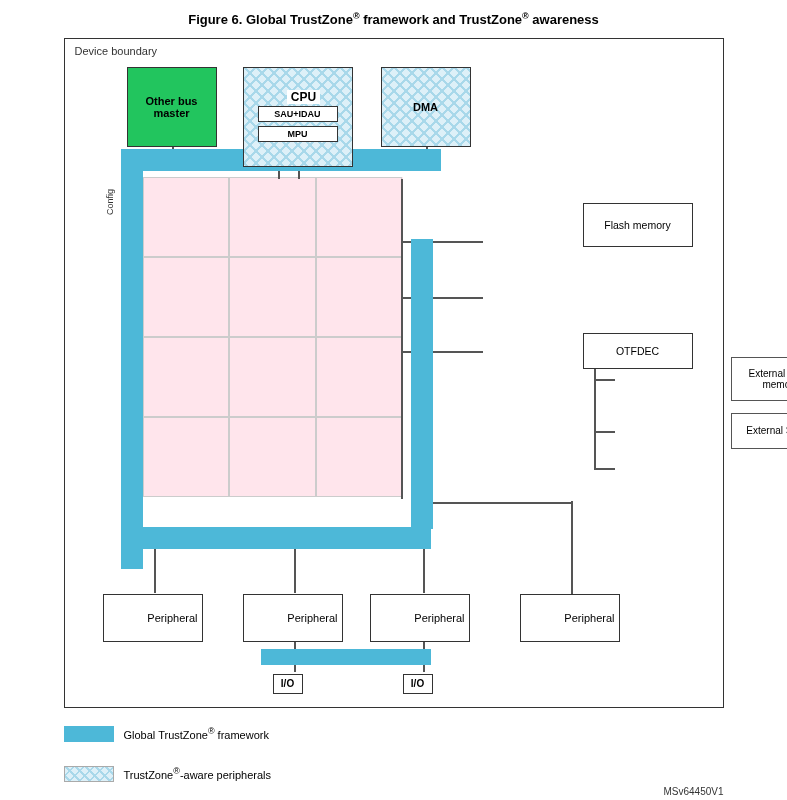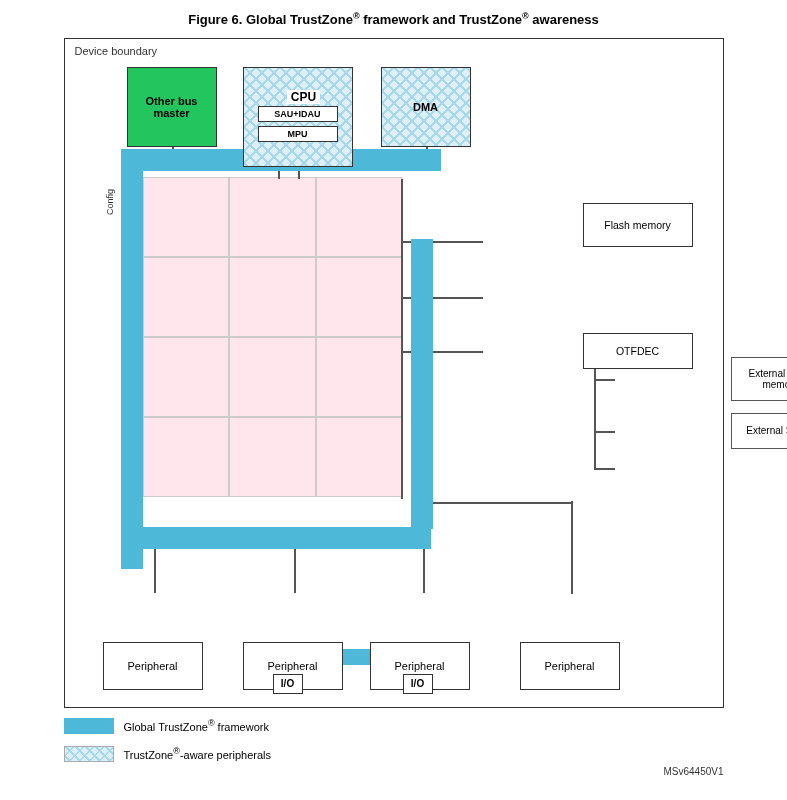--- a/index.html
+++ b/index.html
@@ -215,26 +215,25 @@
 
     
     .peripheral-box {
       position: absolute;
       border: 1.5px solid #333;
       background: white;
       text-align: center;
       font-size: 11px;
       display: flex;
       align-items: center;
-      justify-content: center;
+      justify-content: flex-end;
       padding: 4px;
       height: 48px;
       width: 100px;
       z-index: 10;
-      margin-top: 48px;
     }
     .peri1 { left: 38px; top: 555px; }
     .peri2 { left: 178px; top: 555px; }
     .peri3 { left: 305px; top: 555px; }
     .peri4 { left: 455px; top: 555px; }
 
     
     .io-box {
       position: absolute;
       border: 1.5px solid #333;
@@ -257,22 +256,22 @@
       position: absolute;
       width: 2px;
       background: #555;
       z-index: 4;
     }
 
     
     .legend {
       display: flex;
       flex-direction: column;
-      gap: 12px;
-      margin-top: 10px;
+      gap: 24px;
+      margin-top: 18px;
       width: 660px;
       text-align: right;
     }
     .legend-item {
       display: flex;
       align-items: center;
       gap: 10px;
       font-size: 11px;
     }
     .legend-swatch-blue {

